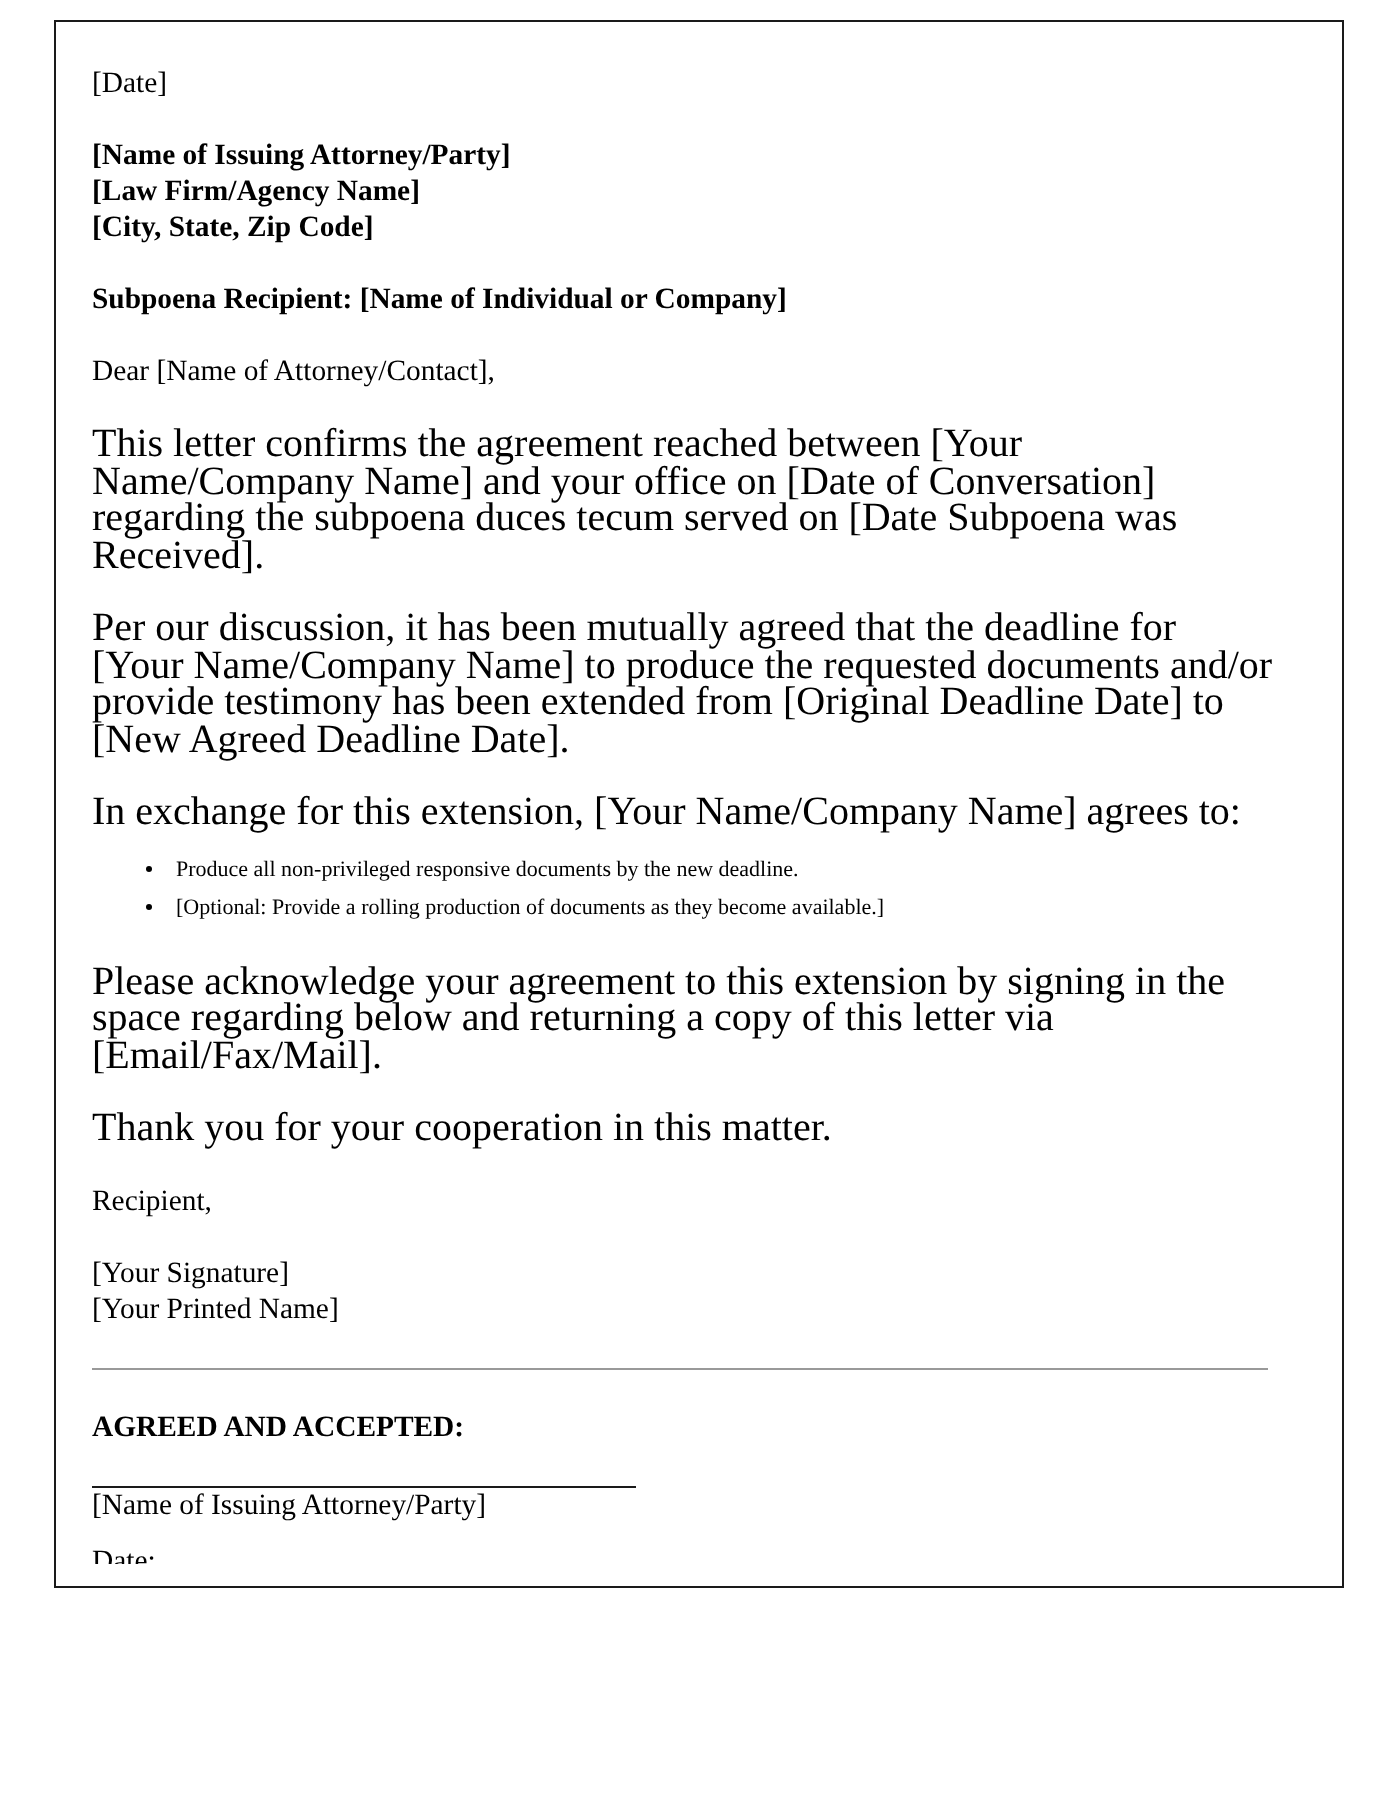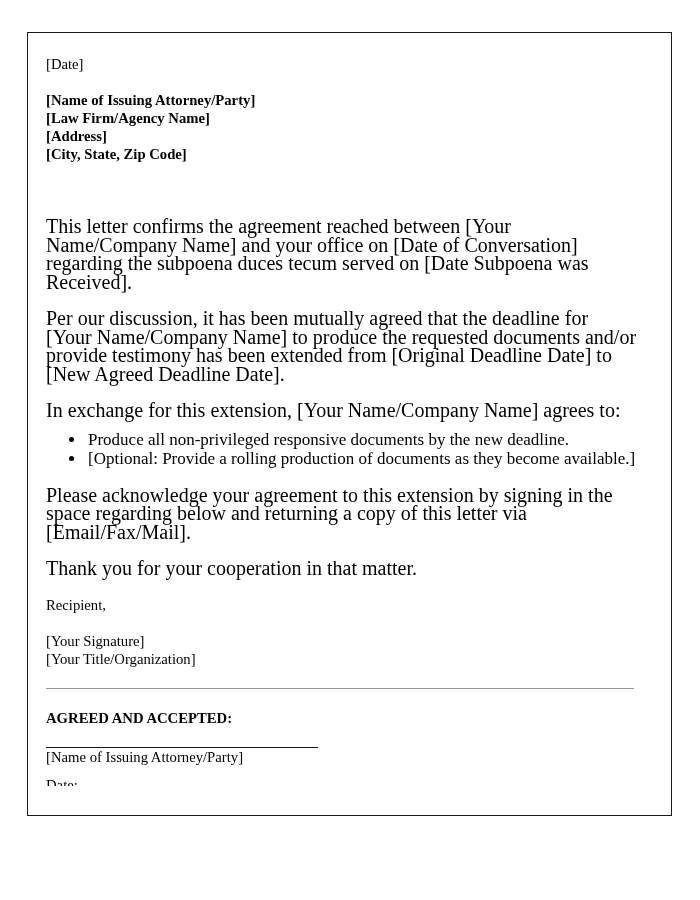--- a/index.html
+++ b/index.html
@@ -10,21 +10,21 @@
   body {
     width: 700px;
     height: 900px;
     font-family: "Liberation Serif", serif;
     color: #000000;
     overflow: hidden;
   }
   .page {
     position: absolute;
     left: 27px;
-    top: 32px;
+    top: 10px;
     width: 645px;
     height: 784px;
     border: 1px solid #1a1a1a;
     background: #ffffff;
     box-sizing: border-box;
     overflow: hidden;
   }
   .content {
     position: absolute;
     left: 18px;
@@ -46,21 +46,21 @@
   }
   .gap-sm { height: 10px; }
   .gap-md { height: 18px; }
   .gap-lg { height: 20px; }
   ul.bullets {
     margin: 0;
     padding-left: 40px;
     list-style-type: disc;
   }
   ul.bullets li {
-    font-size: 17px;
+    font-size: 11px;
     line-height: 19px;
     padding-left: 2px;
   }
   .hr {
     border: none;
     border-top: 1px solid #999999;
     margin: 0;
     width: 588px;
   }
   .sigline {
@@ -79,28 +79,29 @@
 
 <div class="page">
   <div class="content">
 
     <div class="line">[Date]</div>
 
     <div class="gap-md"></div>
 
     <div class="line bold">[Name of Issuing Attorney/Party]</div>
     <div class="line bold">[Law Firm/Agency Name]</div>
-    <div class="line bold">[Address]</div>
     <div class="line bold">[City, State, Zip Code]</div>
 
     <div class="gap-md"></div>
 
+    <div class="line bold">Subpoena Recipient: [Name of Individual or Company]</div>
 
     <div class="gap-md"></div>
 
+    <div class="line">Dear [Name of Attorney/Contact],</div>
 
     <div class="gap-md"></div>
 
     <p class="para">This letter confirms the agreement reached between [Your Name/Company Name] and your office on [Date of Conversation] regarding the subpoena duces tecum served on [Date Subpoena was Received].</p>
 
     <div class="gap-md"></div>
 
     <p class="para">Per our discussion, it has been mutually agreed that the deadline for [Your Name/Company Name] to produce the requested documents and/or provide testimony has been extended from [Original Deadline Date] to [New Agreed Deadline Date].</p>
 
     <div class="gap-md"></div>
@@ -113,30 +114,30 @@
       <li>Produce all non-privileged responsive documents by the new deadline.</li>
       <li>[Optional: Provide a rolling production of documents as they become available.]</li>
     </ul>
 
     <div class="gap-md"></div>
 
     <p class="para">Please acknowledge your agreement to this extension by signing in the space regarding below and returning a copy of this letter via [Email/Fax/Mail].</p>
 
     <div class="gap-md"></div>
 
-    <p class="para">Thank you for your cooperation in that matter.</p>
+    <p class="para">Thank you for your cooperation in this matter.</p>
 
     <div class="gap-md"></div>
 
     <div class="line">Recipient,</div>
 
     <div class="gap-md"></div>
 
     <div class="line">[Your Signature]</div>
-    <div class="line">[Your Title/Organization]</div>
+    <div class="line">[Your Printed Name]</div>
 
     <div class="gap-lg"></div>
 
     <hr class="hr">
 
     <div class="gap-lg"></div>
 
     <div class="line bold">AGREED AND ACCEPTED:</div>
 
     <div class="gap-lg"></div>

